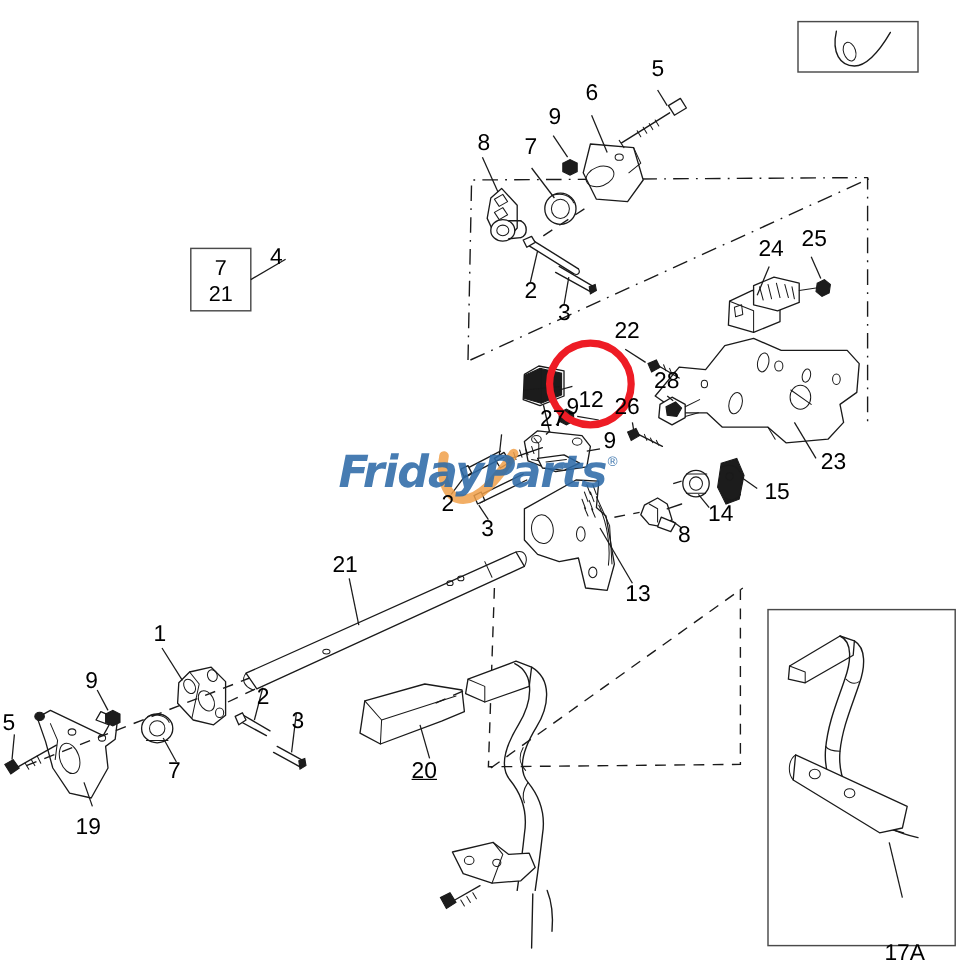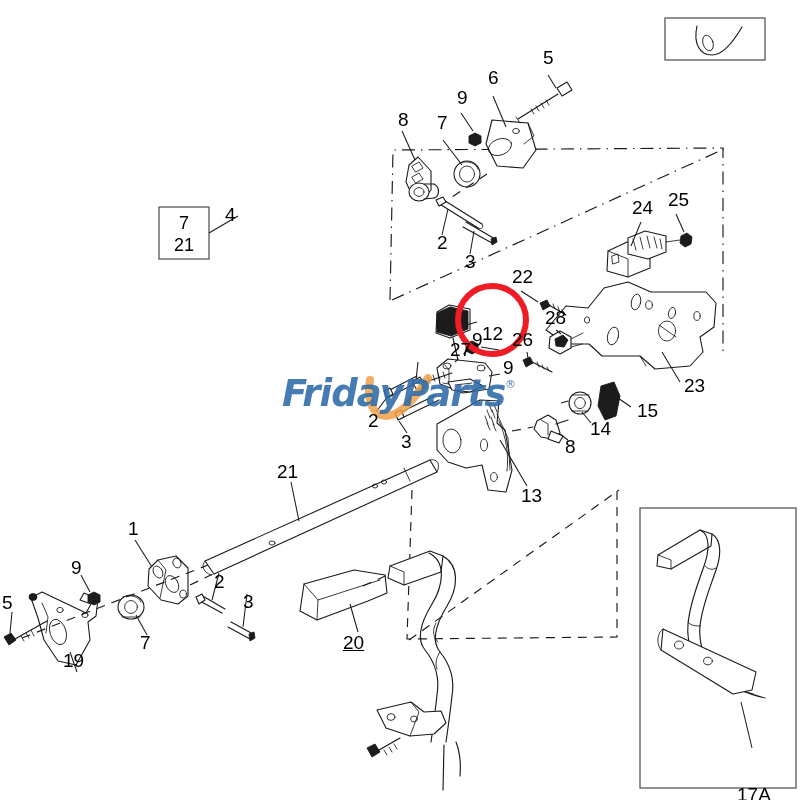--- a/index.html
+++ b/index.html
@@ -423,17 +423,17 @@
   <div class="lbl" style="left:368px; top:411px;">2</div>
   <div class="lbl" style="left:401px; top:432px;">3</div>
   <div class="lbl" style="left:521px; top:486px;">13</div>
   <div class="lbl" style="left:277px; top:462px;">21</div>
   <div class="lbl" style="left:128px; top:519px;">1</div>
   <div class="lbl" style="left:71px;  top:558px;">9</div>
   <div class="lbl" style="left:214px; top:572px;">2</div>
   <div class="lbl" style="left:243px; top:592px;">3</div>
   <div class="lbl" style="left:2px;   top:593px;">5</div>
   <div class="lbl" style="left:140px; top:633px;">7</div>
-  <div class="lbl" style="left:63px;  top:651px;">19</div>
+  <div class="lbl" style="left:63px;  top:680px;">19</div>
   <div class="lbl" style="left:343px; top:633px;text-decoration:underline;">20</div>
   <div class="lbl" style="left:737px; top:744px;margin-top:41px;">17A</div>
 
 </div>
 
 </body></html>

